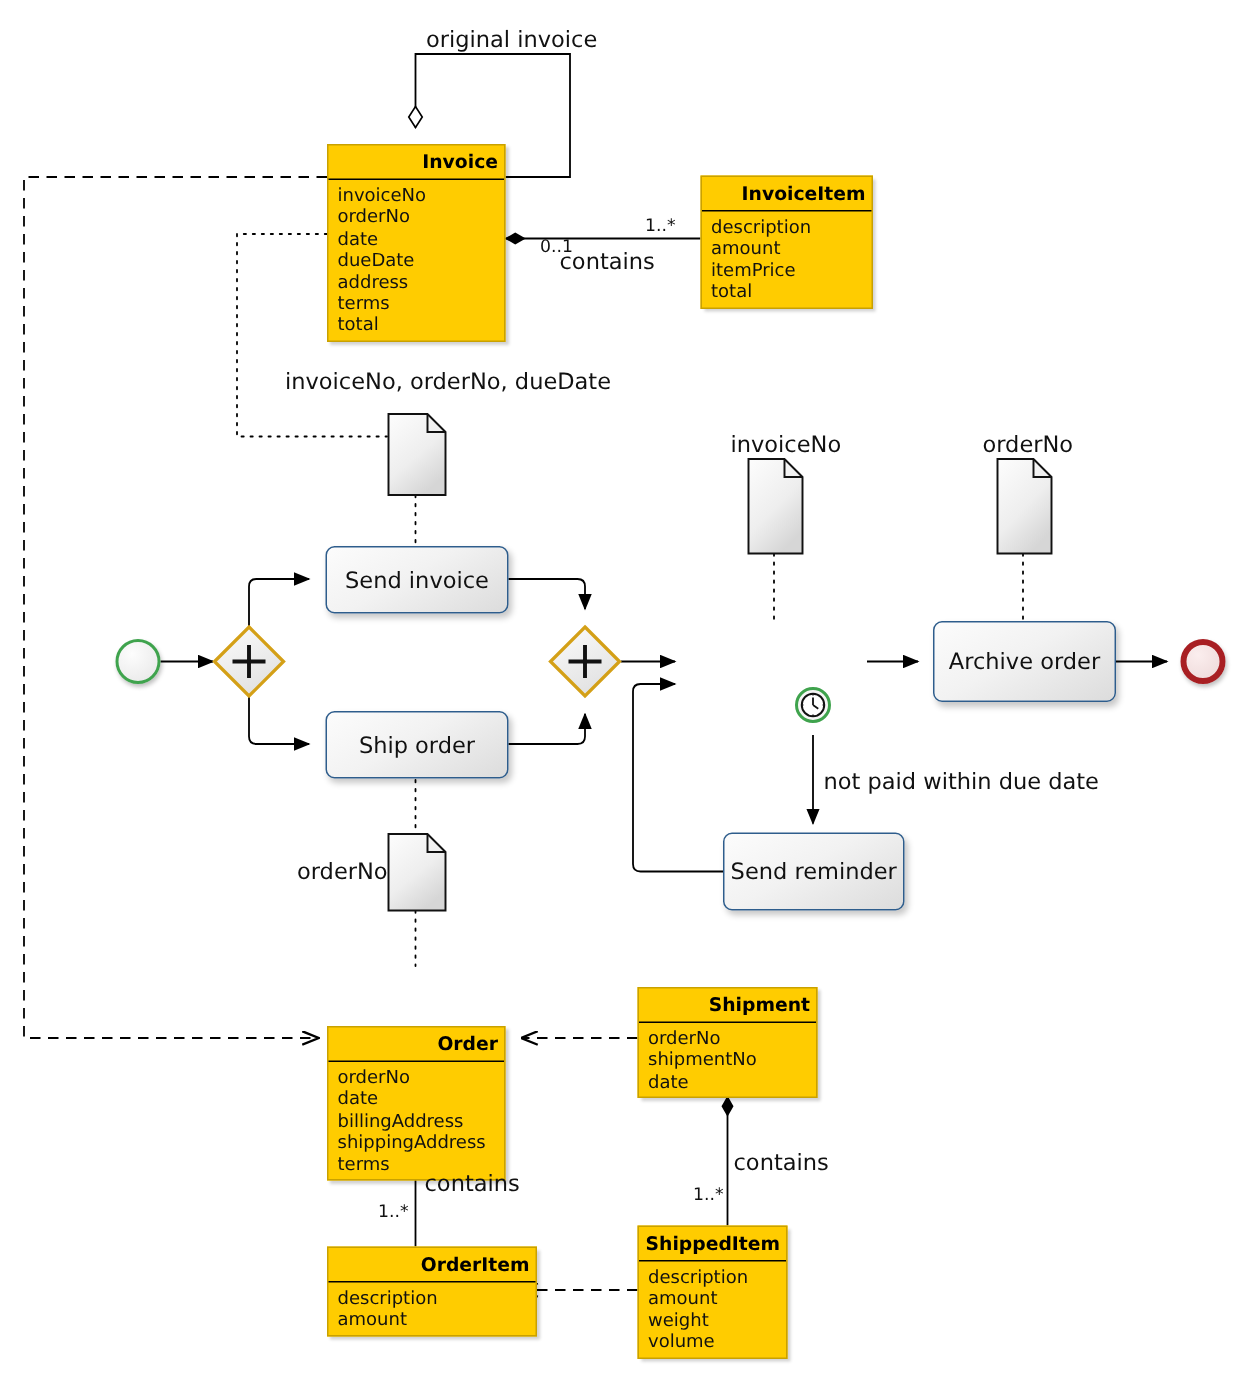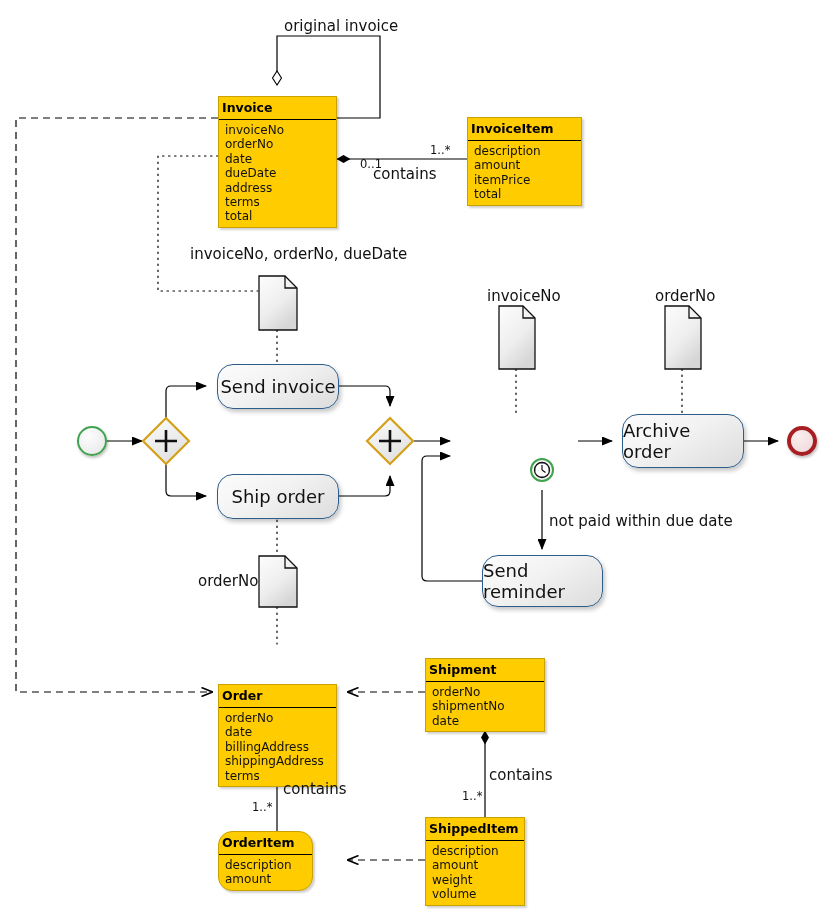--- a/index.html
+++ b/index.html
@@ -29,48 +29,48 @@
   
   .uml-class {
     position: absolute;
     box-sizing: border-box;
     background: #FFCC00;
     border: 1px solid #C9A100;
     box-shadow: 2px 2px 2px rgba(0,0,0,0.18);
     z-index: 5;
   }
   .uml-name {
-    text-align: left;
+    text-align: right;
     font-weight: bold;
     font-size: 12.5px;
     color: #000;
     padding: 4px 4px 4px 3px;
     border-bottom: 1.5px solid #000;
     line-height: 14px;
   }
   .uml-attrs {
     padding: 3px 0 3px 6px;
     font-size: 12px;
     color: #111;
     line-height: 14.4px;
   }
   .uml-attrs div { white-space: nowrap; }
 
   
   .bpmn-task {
     position: absolute;
     box-sizing: border-box;
     border: 1.6px solid #2E5D8C;
-    border-radius: 16px;
+    border-radius: 6px;
     background: linear-gradient(150deg, #fcfcfc 0%, #f2f2f2 45%, #dcdcdc 100%);
     box-shadow: 2px 3px 4px rgba(0,0,0,0.22);
     display: flex;
     align-items: center;
     justify-content: center;
-    font-size: 18px;
+    font-size: 15px;
     color: #111;
     z-index: 6;
   }
 
   
   .bpmn-event {
     position: absolute;
     border-radius: 50%;
     box-sizing: border-box;
     z-index: 7;
@@ -267,21 +267,21 @@
 
   <div class="uml-class" style="left:425px; top:658px; width:120px;">
     <div class="uml-name">Shipment</div>
     <div class="uml-attrs">
       <div>orderNo</div>
       <div>shipmentNo</div>
       <div>date</div>
     </div>
   </div>
 
-  <div class="uml-class" style="left:218px; top:831px; width:95px;border-radius:14px;">
+  <div class="uml-class" style="left:218px; top:831px; width:140px;">
     <div class="uml-name">OrderItem</div>
     <div class="uml-attrs">
       <div>description</div>
       <div>amount</div>
     </div>
   </div>
 
   <div class="uml-class" style="left:425px; top:817px; width:100px;">
     <div class="uml-name">ShippedItem</div>
     <div class="uml-attrs">

